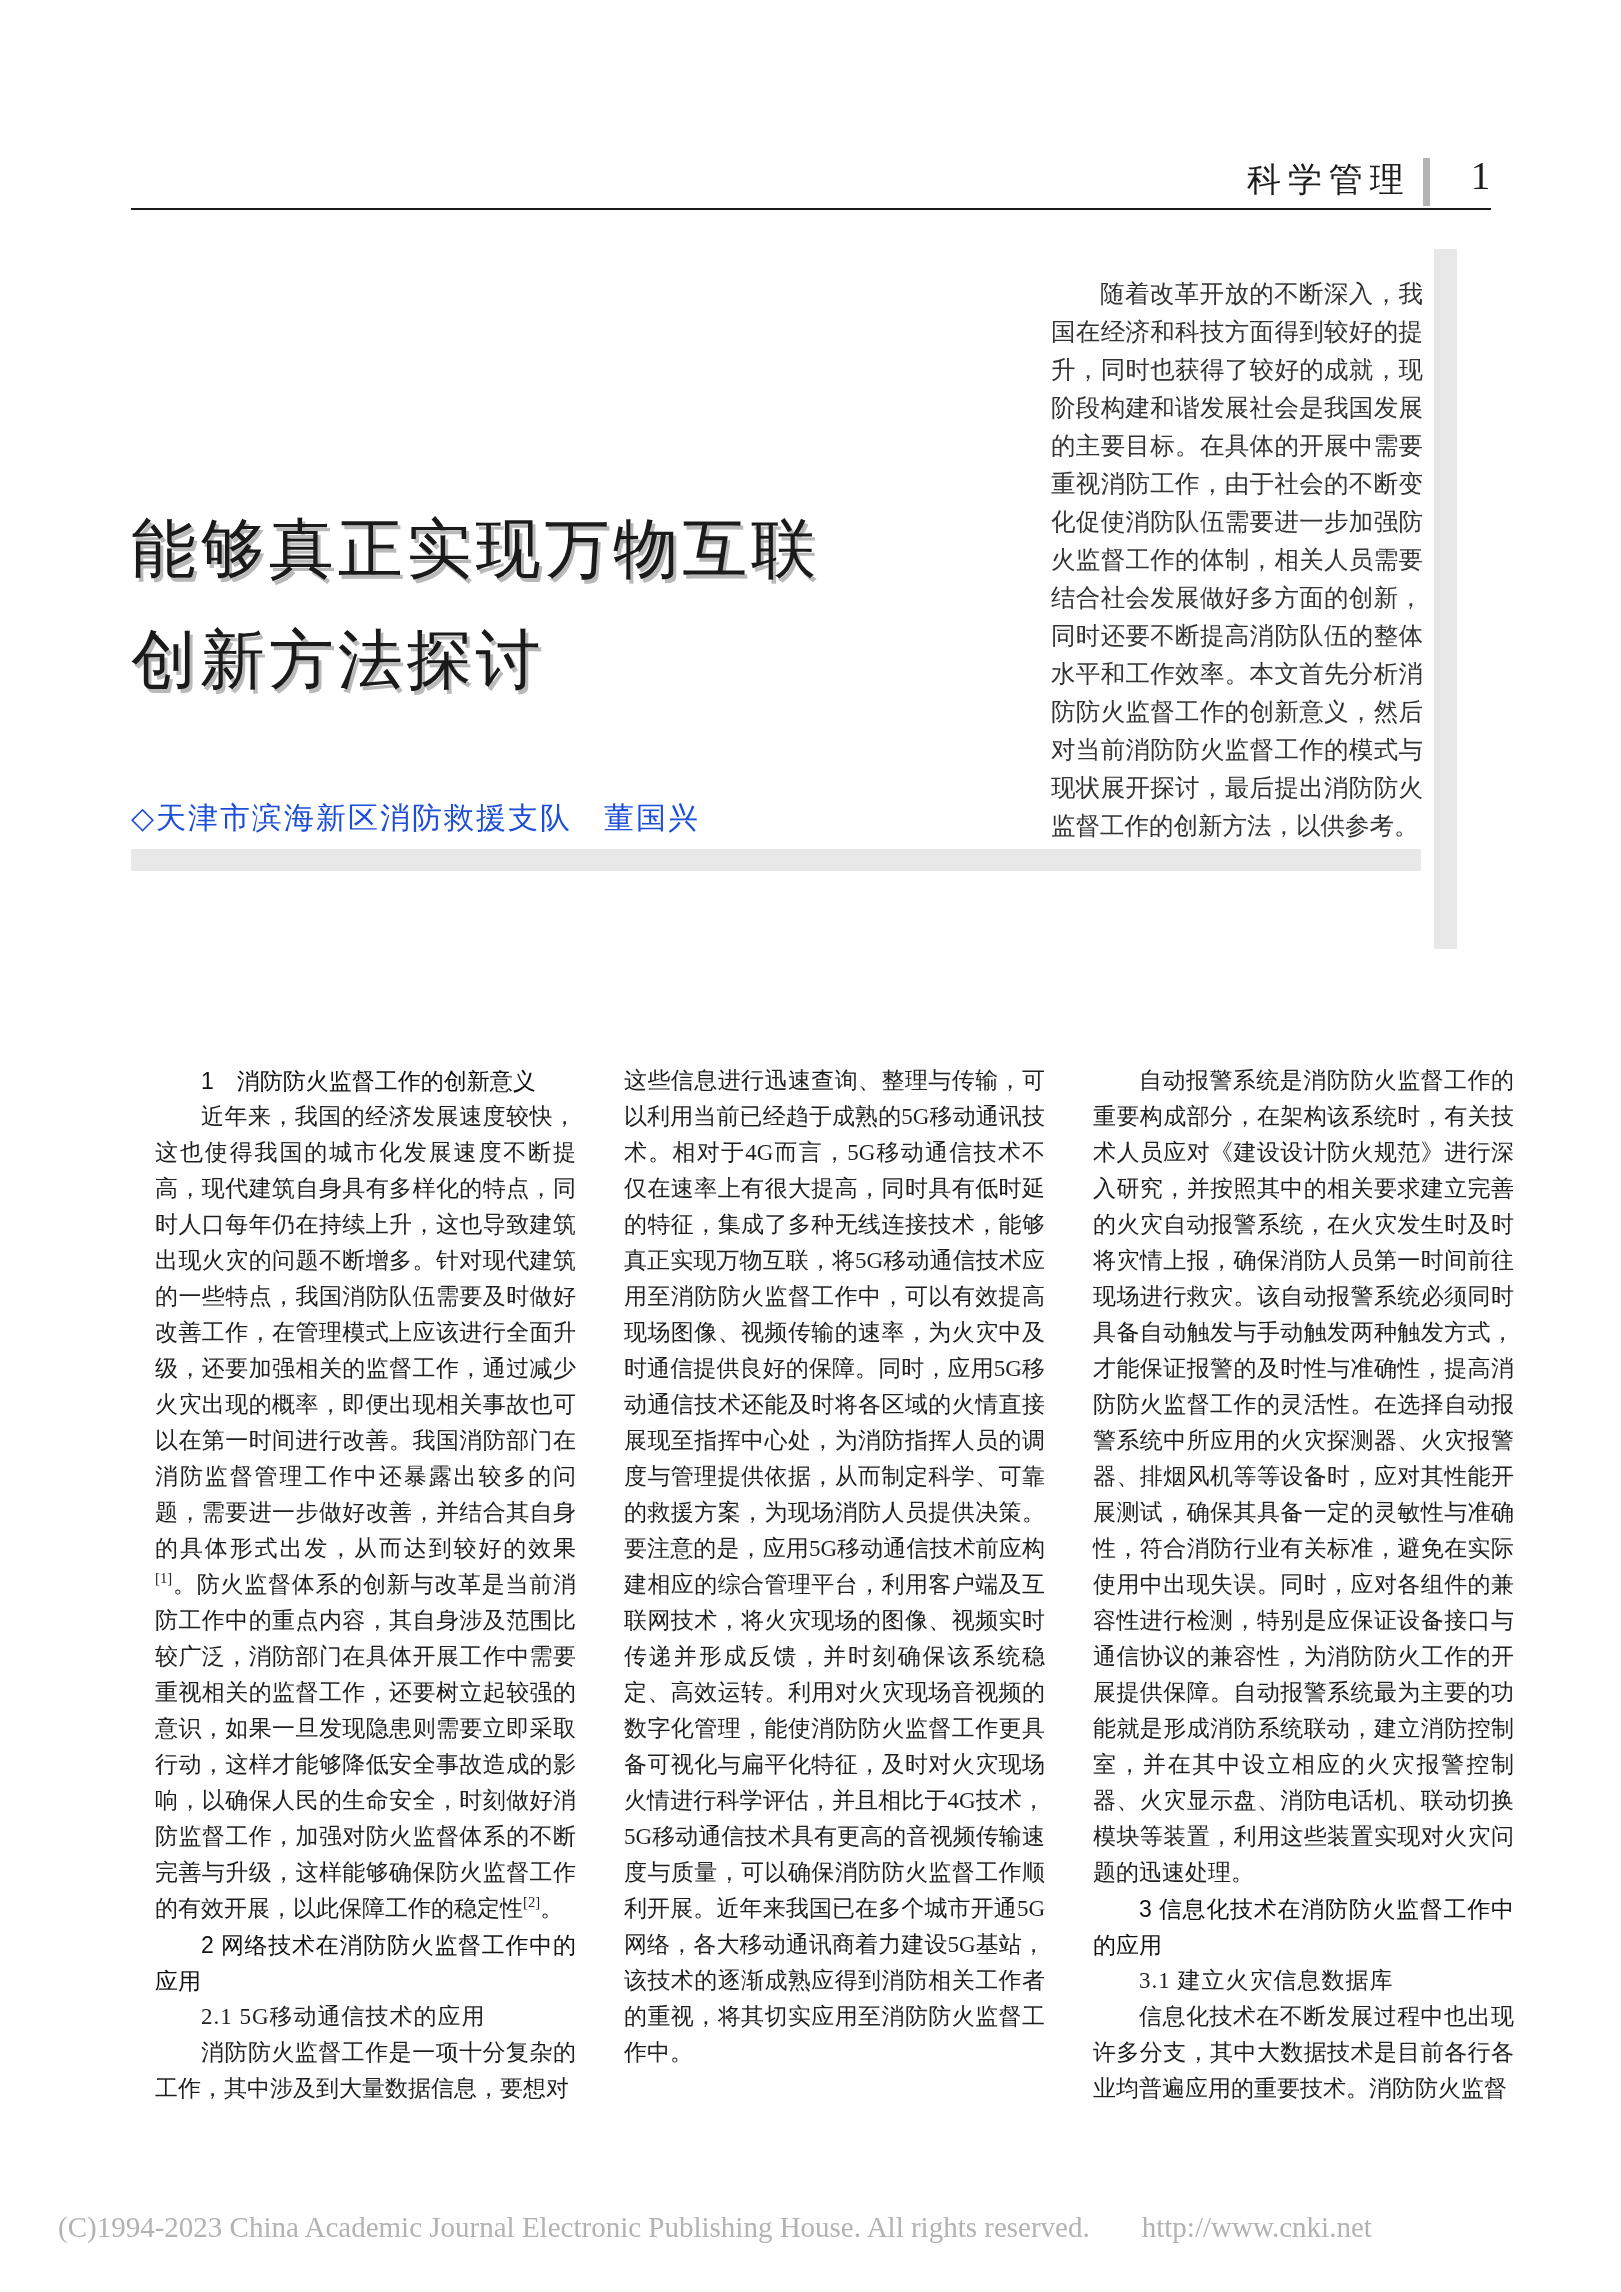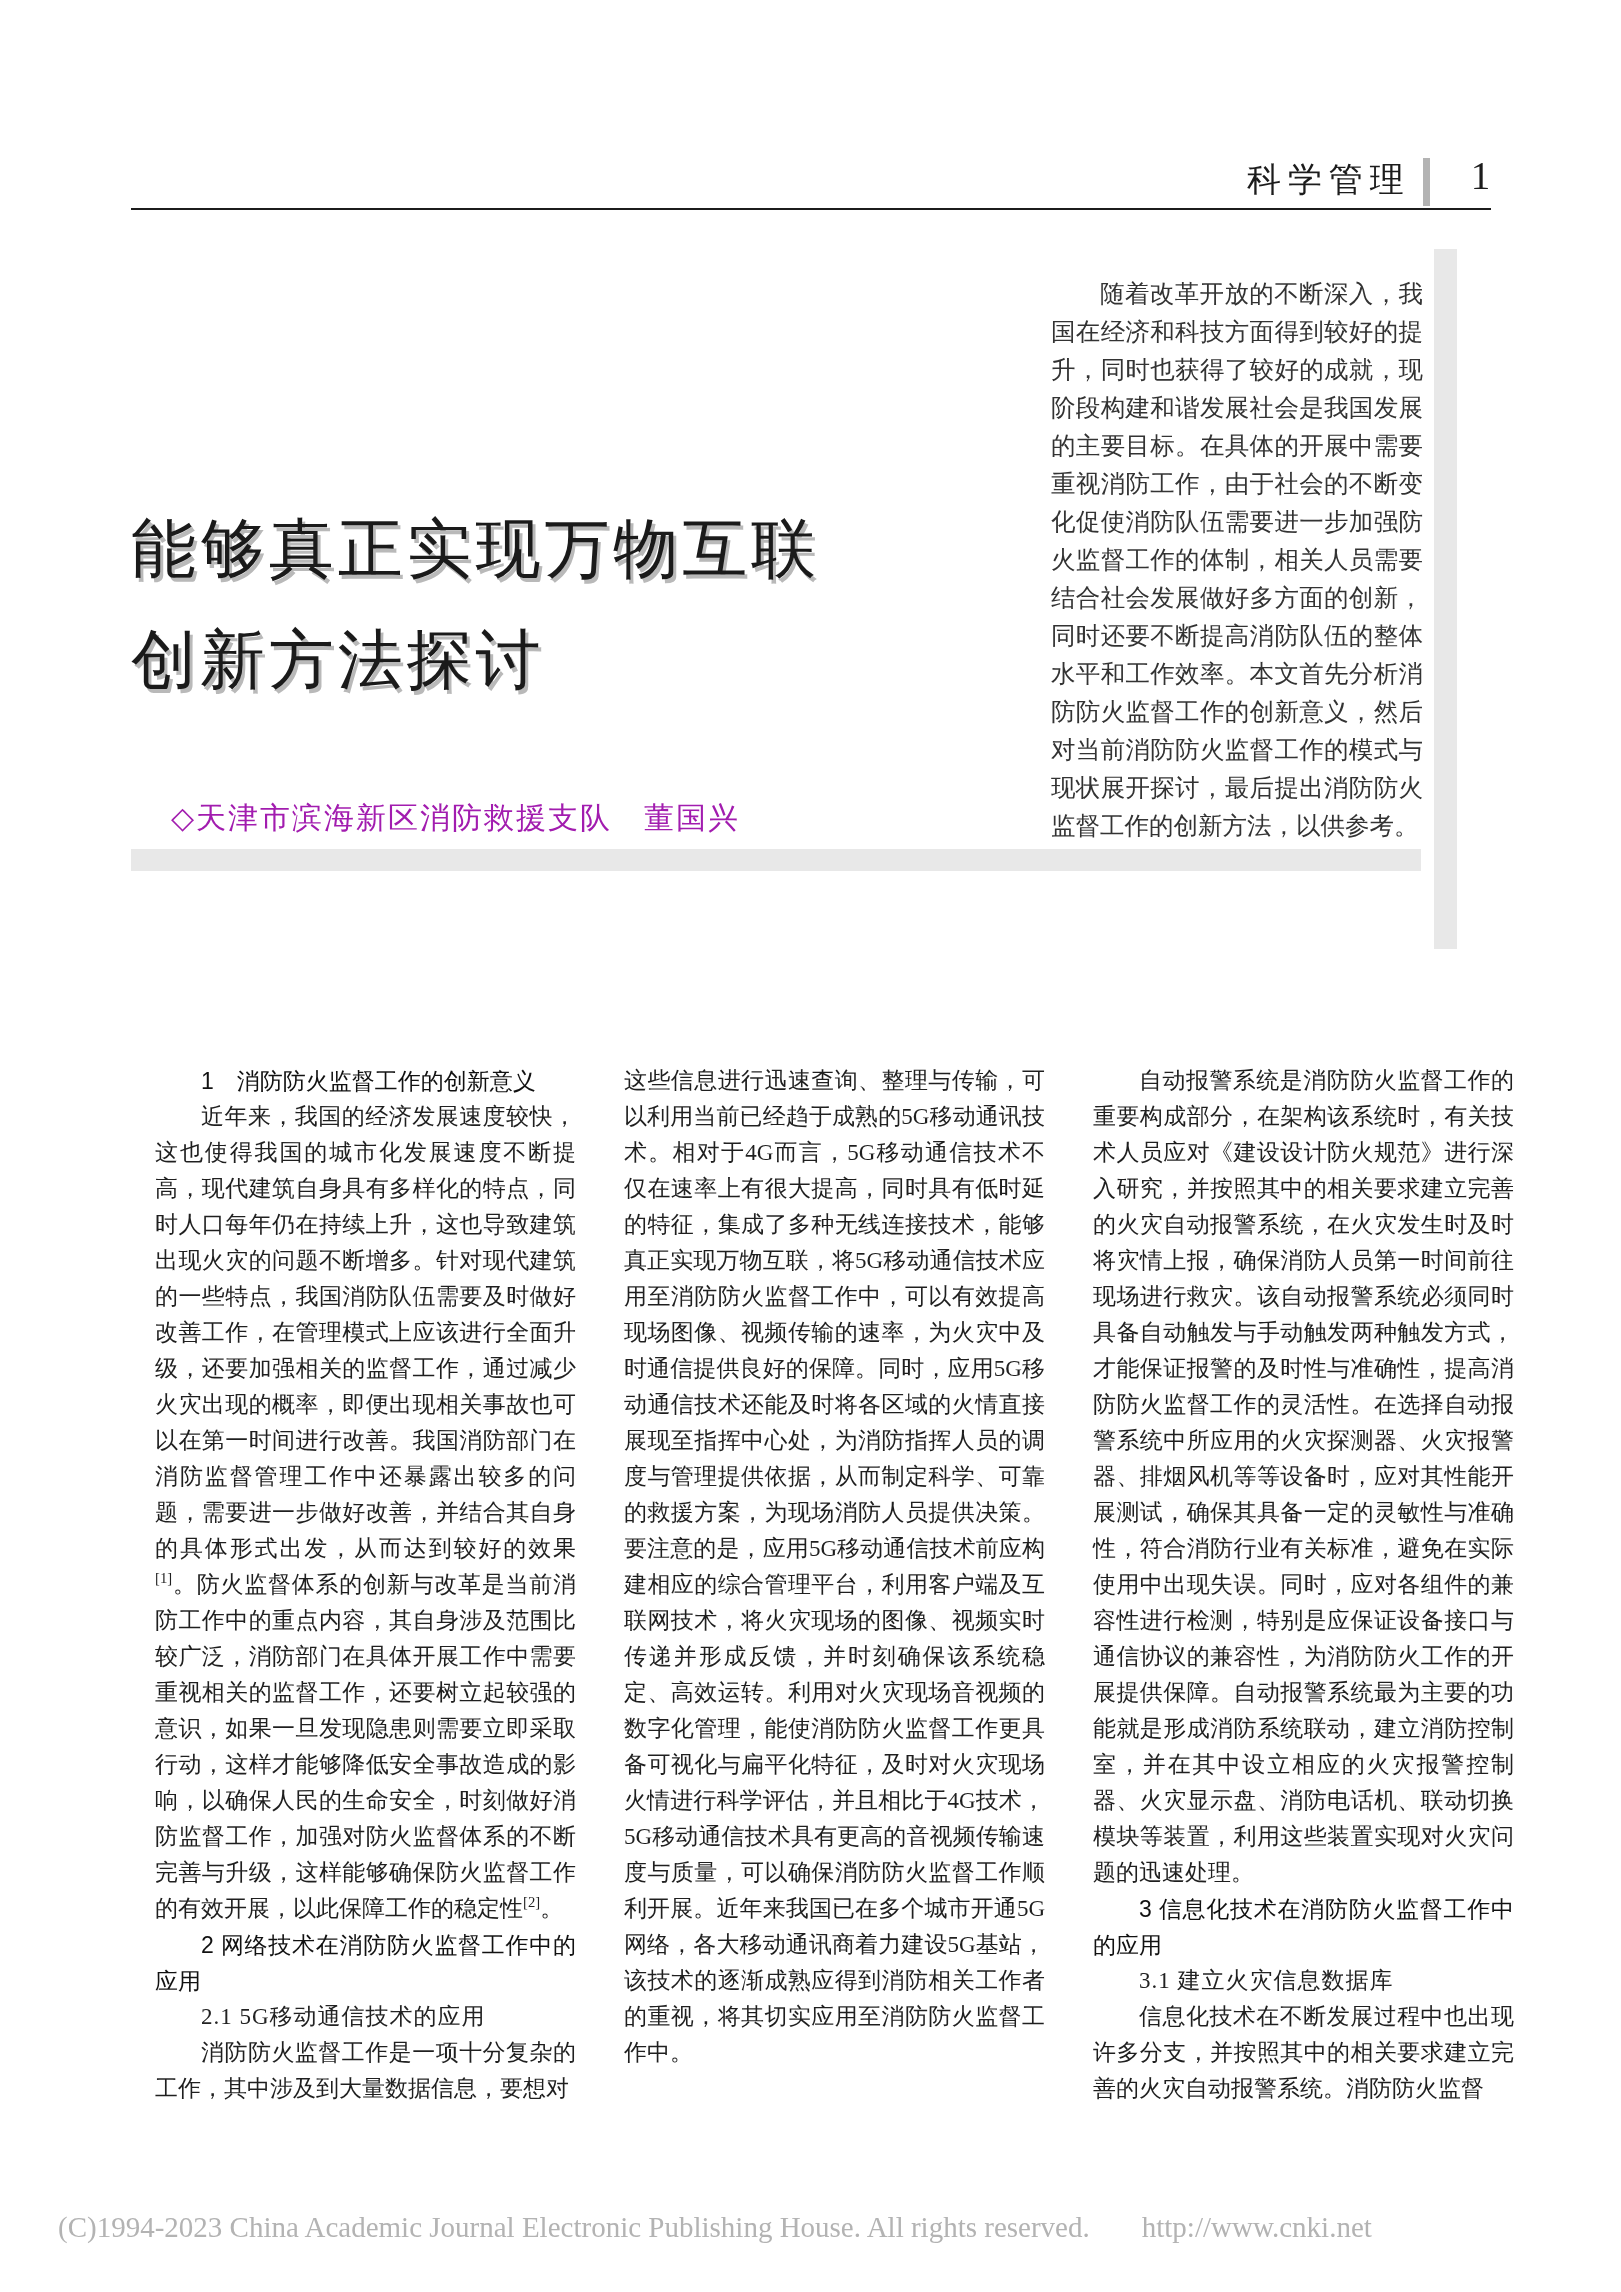--- a/index.html
+++ b/index.html
@@ -36,21 +36,21 @@
   .article-title {
     position:absolute; left:131px; top:493px;
     font-family:"Liberation Sans","DejaVu Sans",sans-serif;
     font-size:65px; font-weight:400; line-height:111px;
     letter-spacing:3.9px; color:#1a1a1a;
     text-shadow:2.9px 3.9px 0 #b9b9b9;
     white-space:nowrap;
   }
   .author-line {
     position:absolute; left:131px; top:798px;
-    font-size:30px; color:#a21caf; letter-spacing:2px; white-space:nowrap;margin-left:40px;
+    font-size:30px; color:#1d4ed8; letter-spacing:2px; white-space:nowrap;
   }
 
   
   .abstract {
     position:absolute; left:1051px; top:275px; width:372px;
     font-size:24.5px; line-height:38px; color:#333;
     text-align:justify; text-justify:inter-ideograph;
     text-indent:2em;
   }
 
@@ -126,21 +126,21 @@
     </div>
 
     <div class="col">
       <p>这些信息进行迅速查询、整理与传输，可以利用当前已经趋于成熟的5G移动通讯技术。相对于4G而言，5G移动通信技术不仅在速率上有很大提高，同时具有低时延的特征，集成了多种无线连接技术，能够真正实现万物互联，将5G移动通信技术应用至消防防火监督工作中，可以有效提高现场图像、视频传输的速率，为火灾中及时通信提供良好的保障。同时，应用5G移动通信技术还能及时将各区域的火情直接展现至指挥中心处，为消防指挥人员的调度与管理提供依据，从而制定科学、可靠的救援方案，为现场消防人员提供决策。要注意的是，应用5G移动通信技术前应构建相应的综合管理平台，利用客户端及互联网技术，将火灾现场的图像、视频实时传递并形成反馈，并时刻确保该系统稳定、高效运转。利用对火灾现场音视频的数字化管理，能使消防防火监督工作更具备可视化与扁平化特征，及时对火灾现场火情进行科学评估，并且相比于4G技术，5G移动通信技术具有更高的音视频传输速度与质量，可以确保消防防火监督工作顺利开展。近年来我国已在多个城市开通5G网络，各大移动通讯商着力建设5G基站，该技术的逐渐成熟应得到消防相关工作者的重视，将其切实应用至消防防火监督工作中。</p>
     </div>
 
     <div class="col">
       <p class="para-indent">自动报警系统是消防防火监督工作的重要构成部分，在架构该系统时，有关技术人员应对《建设设计防火规范》进行深入研究，并按照其中的相关要求建立完善的火灾自动报警系统，在火灾发生时及时将灾情上报，确保消防人员第一时间前往现场进行救灾。该自动报警系统必须同时具备自动触发与手动触发两种触发方式，才能保证报警的及时性与准确性，提高消防防火监督工作的灵活性。在选择自动报警系统中所应用的火灾探测器、火灾报警器、排烟风机等等设备时，应对其性能开展测试，确保其具备一定的灵敏性与准确性，符合消防行业有关标准，避免在实际使用中出现失误。同时，应对各组件的兼容性进行检测，特别是应保证设备接口与通信协议的兼容性，为消防防火工作的开展提供保障。自动报警系统最为主要的功能就是形成消防系统联动，建立消防控制室，并在其中设立相应的火灾报警控制器、火灾显示盘、消防电话机、联动切换模块等装置，利用这些装置实现对火灾问题的迅速处理。</p>
       <h2 class="num-heading">3 信息化技术在消防防火监督工作中的应用</h2>
       <h3 class="sub-heading">3.1 建立火灾信息数据库</h3>
-      <p class="para-indent">信息化技术在不断发展过程中也出现许多分支，并按照其中的相关要求建立完善的火灾自动报警系统。消防防火监督</p>
+      <p class="para-indent">信息化技术在不断发展过程中也出现许多分支，其中大数据技术是目前各行各业均普遍应用的重要技术。消防防火监督</p>
     </div>
 
   </div>
 
   <div class="footer">
     <span>(C)1994-2023 China Academic Journal Electronic Publishing House. All rights reserved.</span><span class="url">http://www.cnki.net</span>
   </div>
 
 </div>
 

